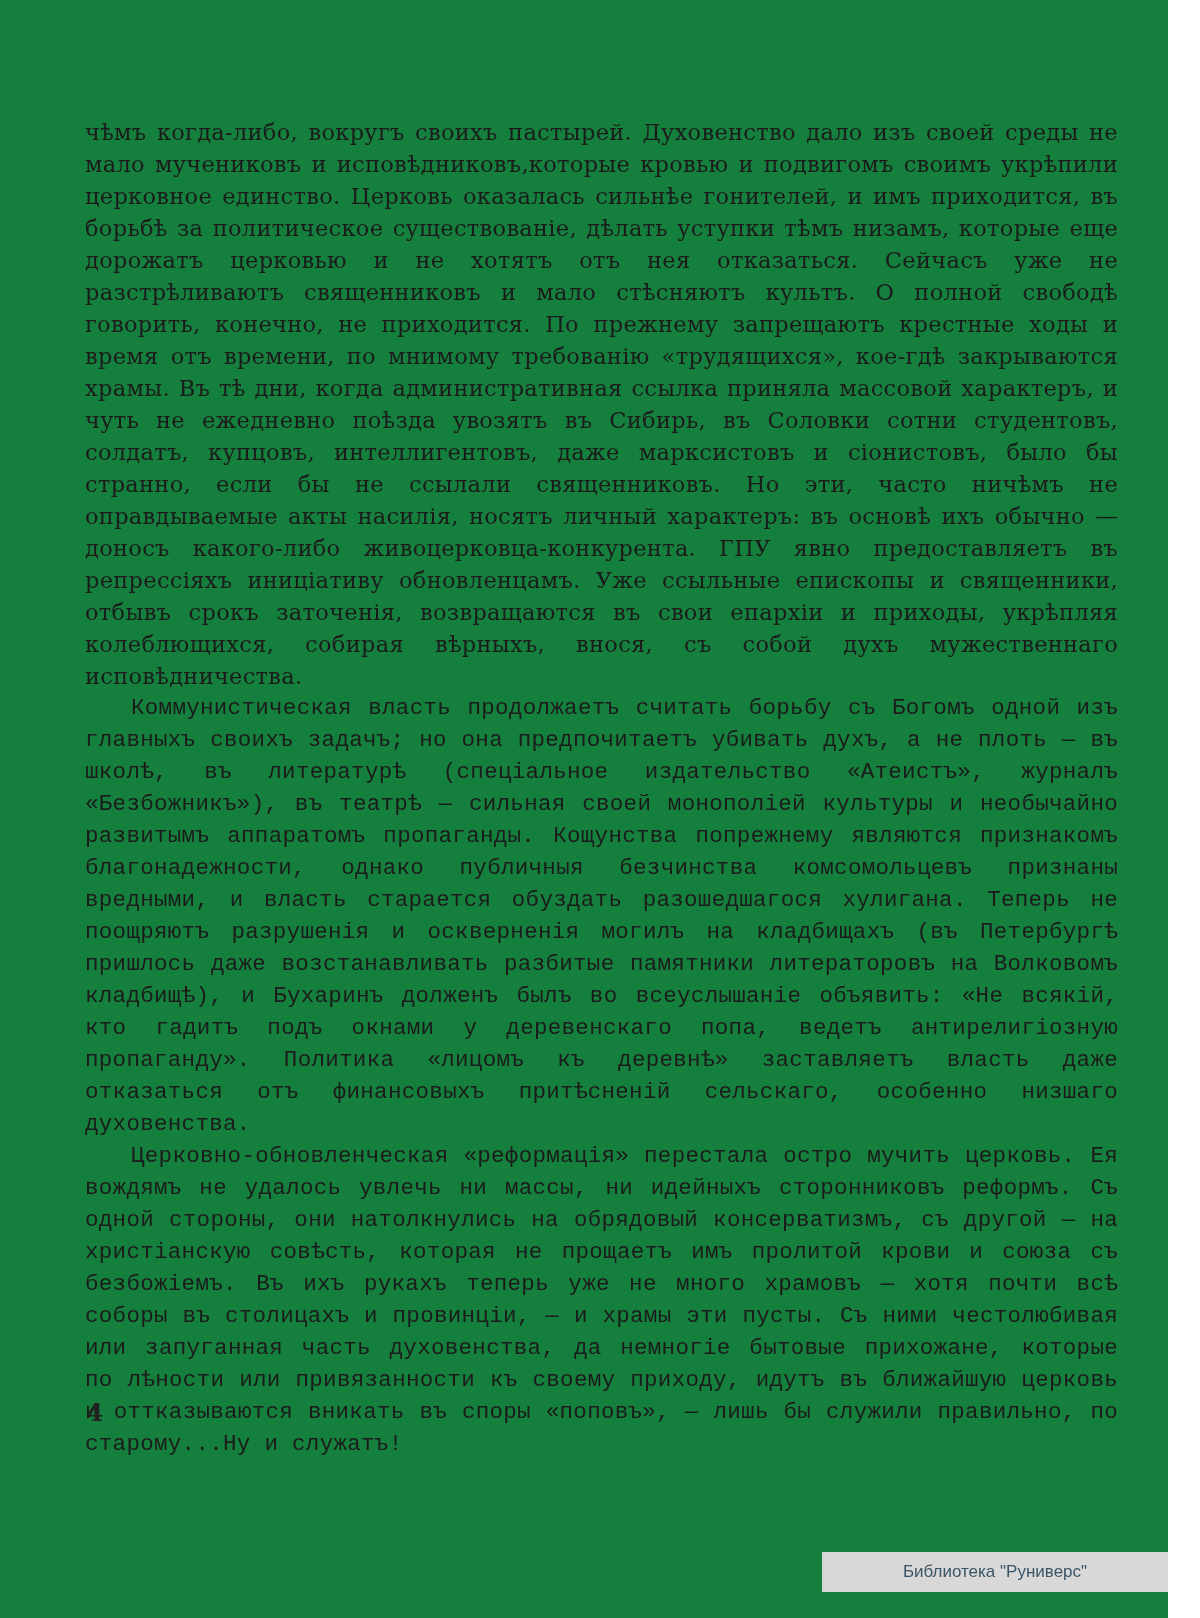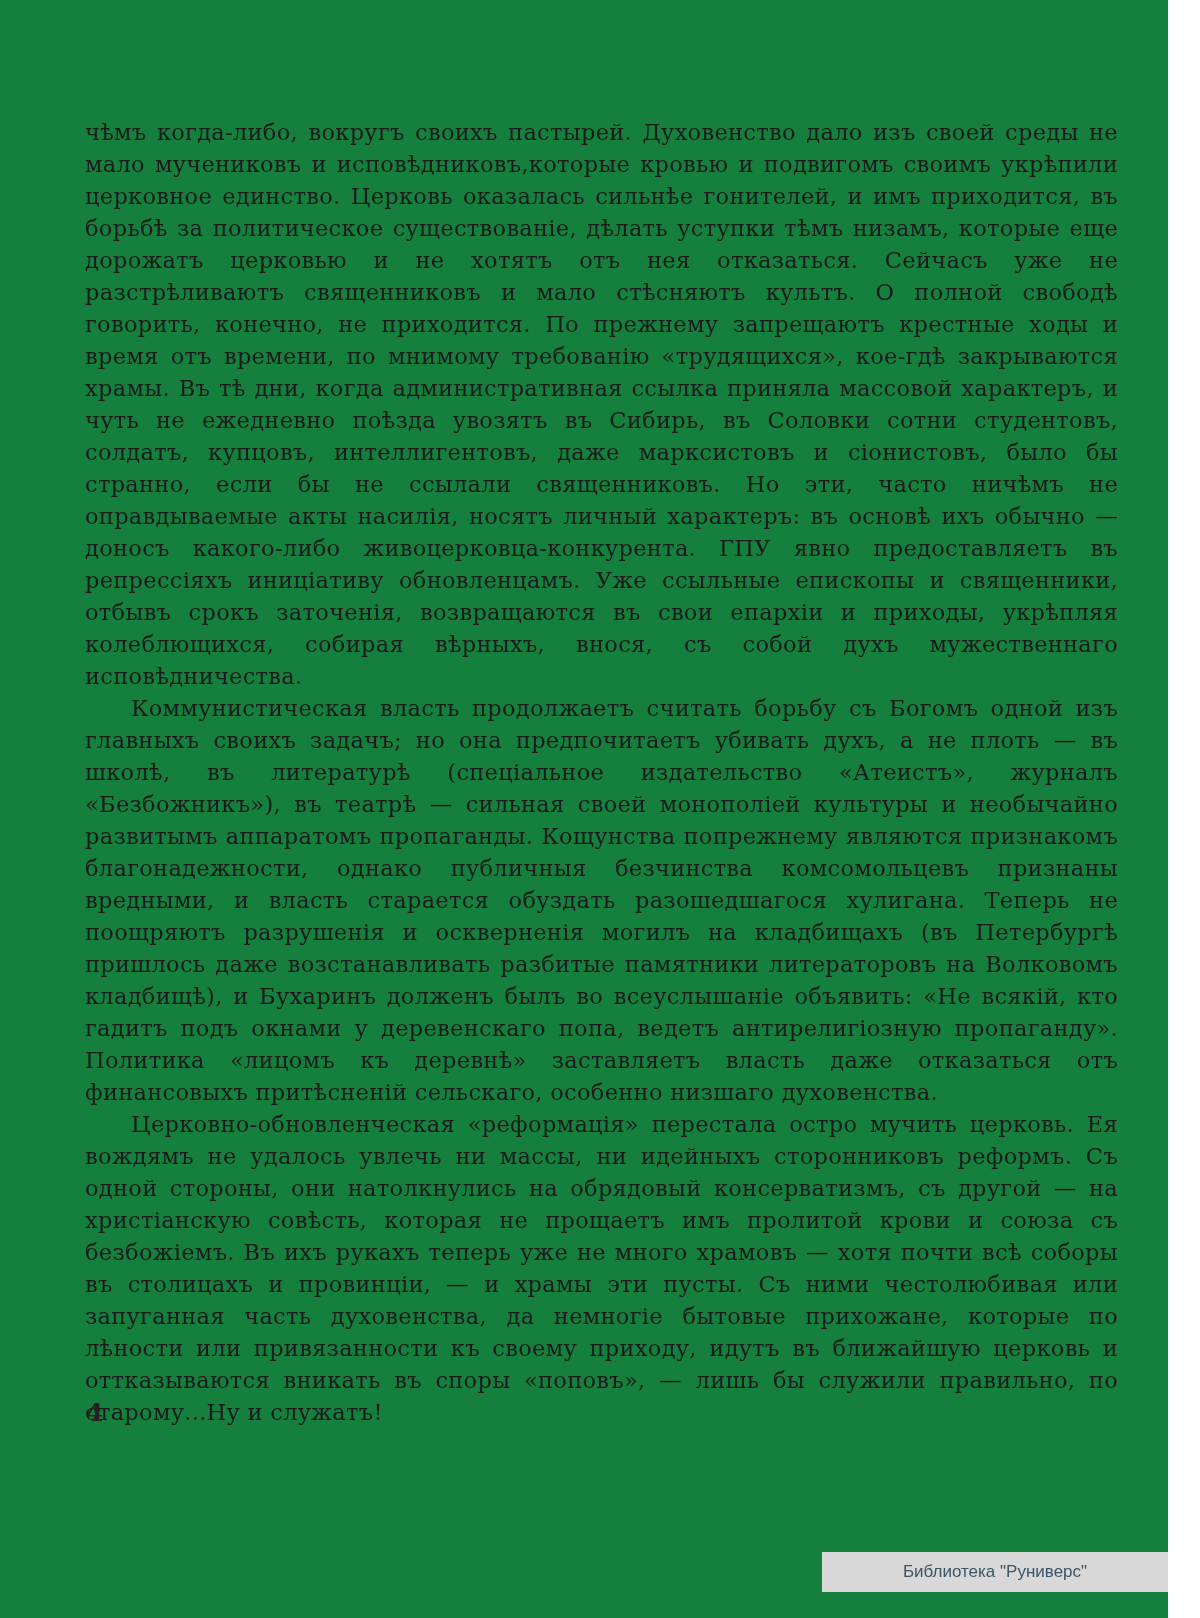--- a/index.html
+++ b/index.html
@@ -25,20 +25,21 @@
     line-height: 32px;
     text-align: justify;
     letter-spacing: 0.3px;
   }
   .para {
     margin: 0;
     padding: 0;
   }
   .para.indent {
     text-indent: 46px;
+    font-family: Liberation Mono, monospace;
   }
   .page-number {
     position: absolute;
     left: 86px;
     top: 1398px;
     font-size: 25px;
     font-weight: bold;
     color: #222222;
   }
   .watermark {

